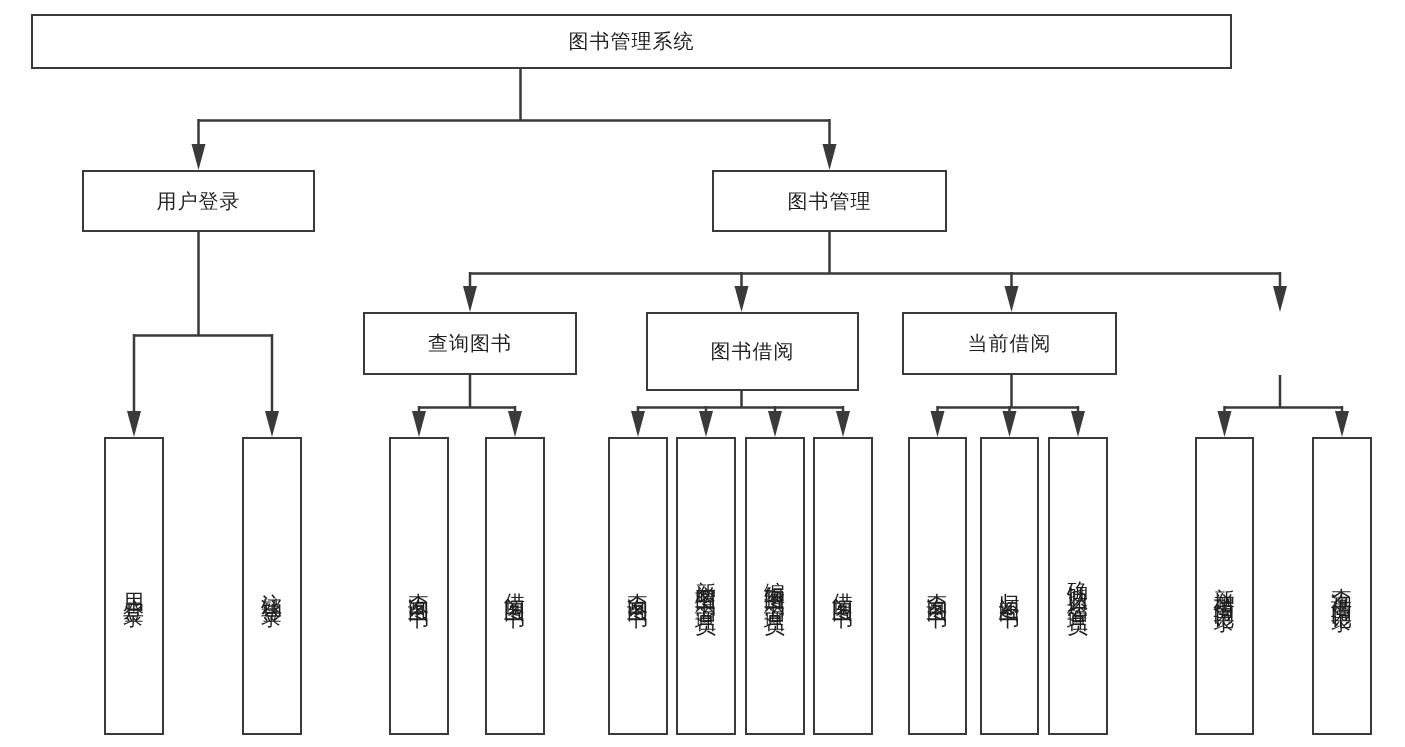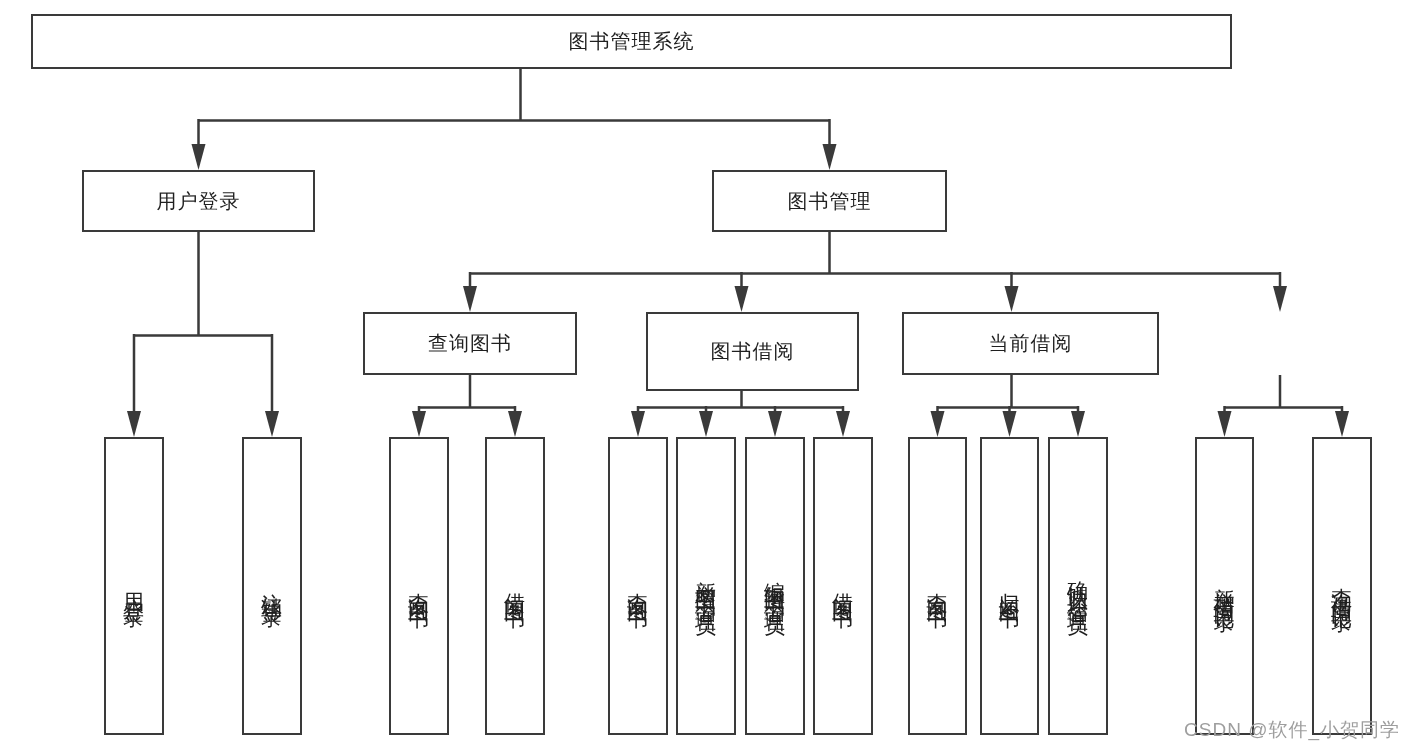--- a/index.html
+++ b/index.html
@@ -103,35 +103,34 @@
     <path class="ar" d="M1335 411 h14 L1342 437 Z"></path>
   </svg>
 
   <div class="node" style="left:20px; top:14px; width:1201px; height:55px;margin-left:11px;">图书管理系统</div>
 
   <div class="node" style="left:82px; top:170px; width:233px; height:62px;">用户登录</div>
   <div class="node" style="left:712px; top:170px; width:235px; height:62px;">图书管理</div>
 
   <div class="node" style="left:363px; top:312px; width:214px; height:63px;">查询图书</div>
   <div class="node" style="left:618px; top:312px; width:213px; height:79px;margin-left:28px;">图书借阅</div>
-  <div class="node" style="left:902px; top:312px; width:257px; height:63px;">当前借阅</div>
+  <div class="node" style="left:902px; top:312px; width:215px; height:63px;">当前借阅</div>
 
   <div class="node node-v" style="left:104px; top:437px; width:60px; height:298px;">用户登录</div>
   <div class="node node-v" style="left:242px; top:437px; width:60px; height:298px;">注销登录</div>
 
   <div class="node node-v" style="left:389px; top:437px; width:60px; height:298px;">查询图书</div>
   <div class="node node-v" style="left:485px; top:437px; width:60px; height:298px;">借阅图书</div>
 
   <div class="node node-v" style="left:608px; top:437px; width:60px; height:298px;">查询图书</div>
   <div class="node node-v" style="left:676px; top:437px; width:60px; height:298px;">新增图书（管理员）</div>
   <div class="node node-v" style="left:745px; top:437px; width:60px; height:298px;">编辑图书（管理员）</div>
   <div class="node node-v" style="left:813px; top:437px; width:60px; height:298px;">借阅图书</div>
 
   <div class="node node-v" style="left:908px; top:437px; width:59px; height:298px;">查询图书</div>
   <div class="node node-v" style="left:980px; top:437px; width:59px; height:298px;">归还图书</div>
   <div class="node node-v" style="left:1048px; top:437px; width:60px; height:298px;">确认归还（管理员）</div>
 
   <div class="node node-v" style="left:1195px; top:437px; width:59px; height:298px;">新增借阅记录</div>
   <div class="node node-v" style="left:1312px; top:437px; width:60px; height:298px;">查询借阅记录</div>
 
-  <div class="watermark">CSDN @软件_小贺同学</div>
 
 </div>
 
 </body></html>

